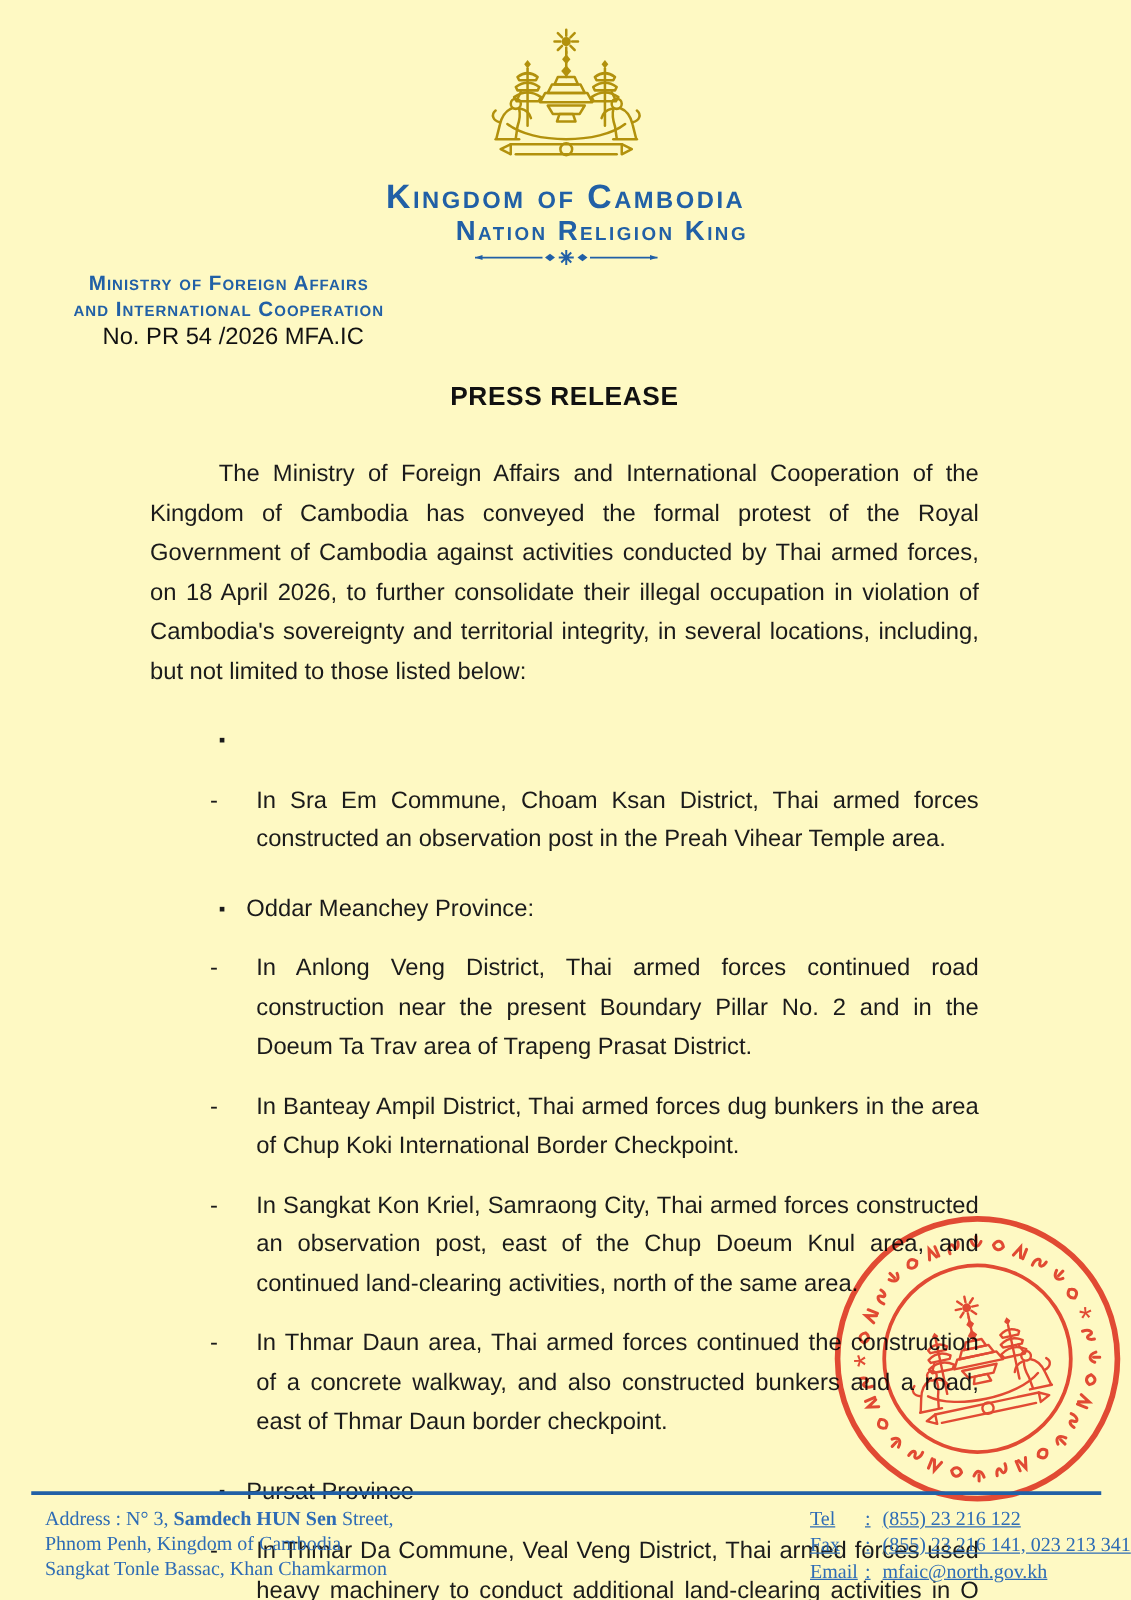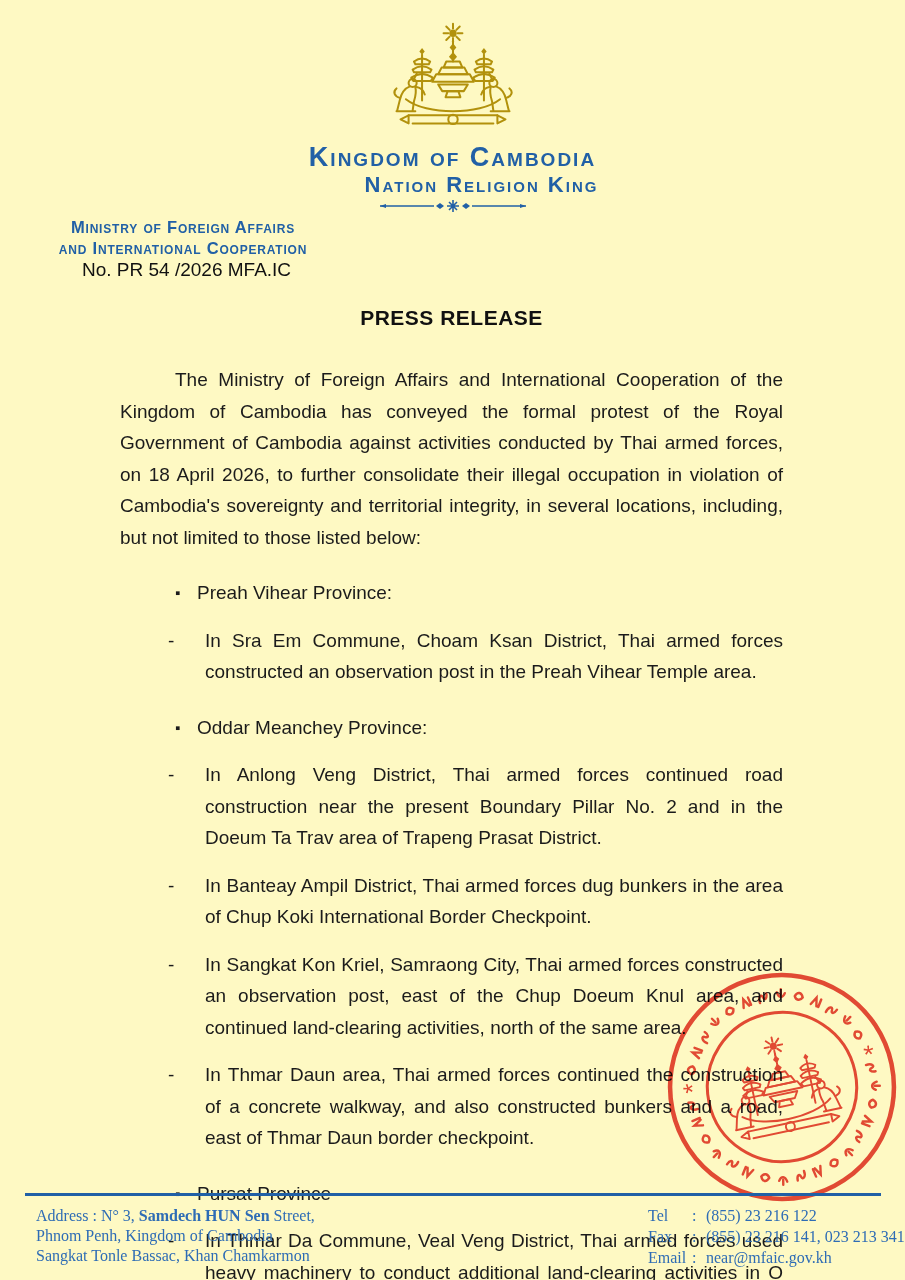--- a/index.html
+++ b/index.html
@@ -58,21 +58,21 @@
     position:absolute; left:36px; top:1206px;
     font-family:"Liberation Serif", serif; font-size:16px; line-height:20px;
     color:var(--footer-blue,#2e6cb5);
   }
   .footer-left b { font-weight:bold; }
   .footer-right {
     position:absolute; left:648px; top:1205px;
     font-family:"Liberation Serif", serif; font-size:16px; line-height:21px;
     color:var(--footer-blue,#2e6cb5);
   }
-  .contact-row { display:flex; }
+  .contact-row { display:flex;text-decoration:underline; }
   .contact-label { width:44px; flex:0 0 44px; }
   .contact-colon { width:14px; flex:0 0 14px; }
   svg { display:block; }
 </style>
 </head>
 <body>
 
 <svg width="0" height="0" style="position:absolute">
   <defs>
     <symbol id="crest" viewBox="0 0 220 170">
@@ -151,21 +151,20 @@
   </div>
 
   <div class="ref-no">No. PR 54 /2026 MFA.IC</div>
 
   <div class="content">
     <div class="press-title">PRESS RELEASE</div>
     <p class="intro">The Ministry of Foreign Affairs and International Cooperation of the Kingdom of Cambodia has conveyed the formal protest of the Royal Government of Cambodia against activities conducted by Thai armed forces, on 18 April 2026, to further consolidate their illegal occupation in violation of Cambodia's sovereignty and territorial integrity, in several locations, including, but not limited to those listed below:</p>
     <div id="sections">
         <div class="section-heading">
       <span class="bullet">▪</span>
-      <span>Preah Vihear Province:</span>
     </div>
         <div class="section-item">
       <span class="dash">-</span>
       <span class="item-text">In Sra Em Commune, Choam Ksan District, Thai armed forces constructed an observation post in the Preah Vihear Temple area.</span>
     </div>
         <div class="section-heading">
       <span class="bullet">▪</span>
       <span>Oddar Meanchey Province:</span>
     </div>
         <div class="section-item">
@@ -254,17 +253,17 @@
       <span>(855) 23 216 122</span>
     </div>
     <div class="contact-row">
       <span class="contact-label">Fax</span>
       <span class="contact-colon">:</span>
       <span>(855) 23 216 141, 023 213 341</span>
     </div>
     <div class="contact-row">
       <span class="contact-label">Email</span>
       <span class="contact-colon">:</span>
-      <span>near@mfaic.gov.kh</span>
+      <span>mfaic@north.gov.kh</span>
     </div>
   </div>
 
 </div>
 
 </body></html>

